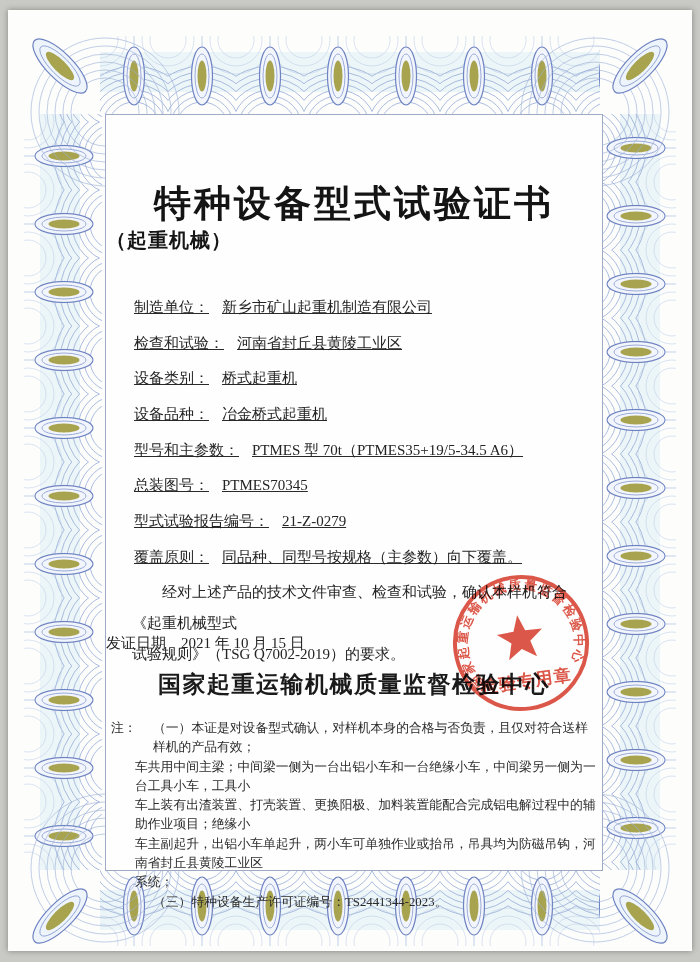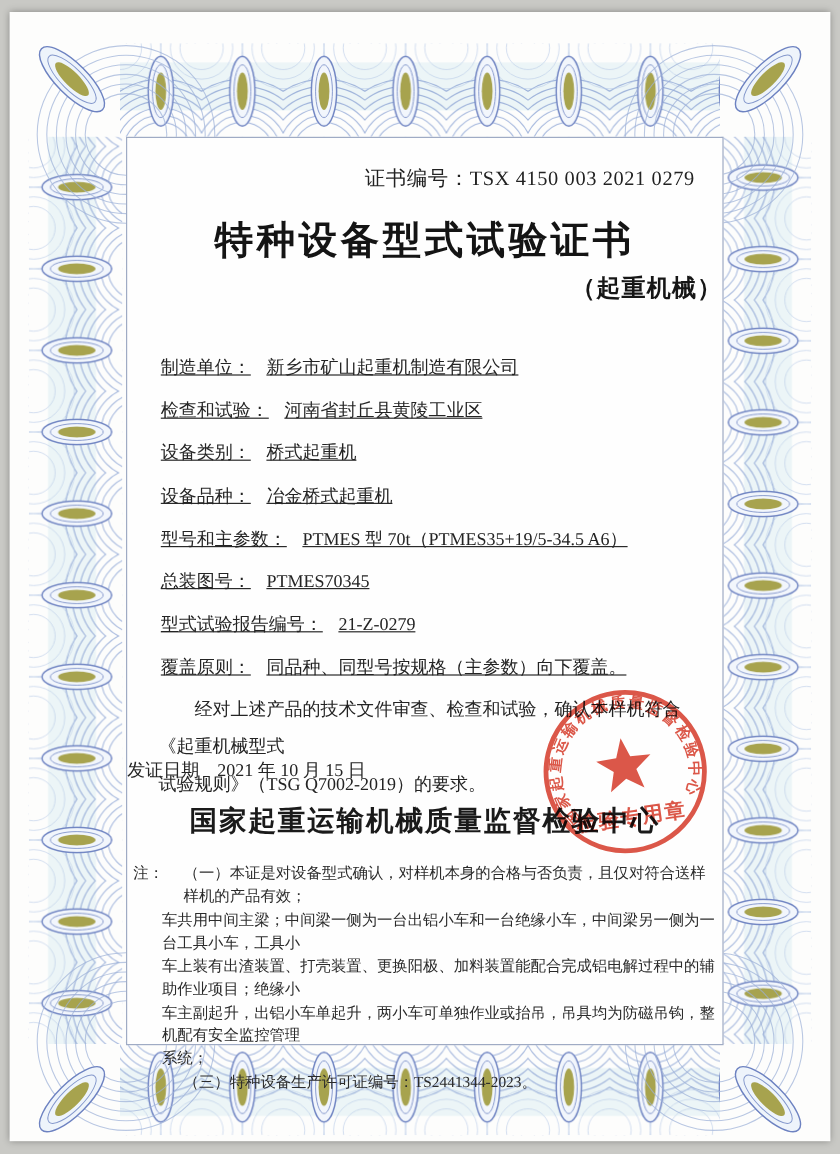--- a/index.html
+++ b/index.html
@@ -19,24 +19,24 @@
     background:#fefefe;border:1.5px solid #9fabc4;box-sizing:border-box;
     z-index:2;
   }
   .cert-number{
     position:absolute;top:22px;left:0;right:0;text-align:right;padding-right:23px;
     font-size:17px;letter-spacing:.5px;color:#222;
   }
   .cert-title{
     position:absolute;top:64px;left:0;right:0;text-align:center;
     font-family:"Liberation Sans","DejaVu Sans",sans-serif;font-weight:700;
-    font-size:32px;letter-spacing:3px;color:#141414;
+    font-size:37px;letter-spacing:3px;color:#141414;
   }
   .cert-subtitle{
-    position:absolute;top:112px;left:0;right:0;text-align:right;
+    position:absolute;top:112px;left:0;right:0;text-align:left;
     font-family:"Liberation Sans","DejaVu Sans",sans-serif;font-weight:700;
     font-size:20px;letter-spacing:1px;color:#161616;
   }
   .fields{position:absolute;top:175px;left:28px;right:16px;text-decoration:underline;}
   .field-row{height:35.7px;line-height:35.7px;font-size:15px;white-space:nowrap;}
   .field-label{color:#242424;}
   .field-value{margin-left:13px;color:#242424;}
   .statement{
     position:absolute;top:462px;left:26px;right:26px;
     font-size:15px;line-height:31px;color:#242424;
@@ -139,21 +139,20 @@
     </g>
   <g transform="translate(52,906) rotate(-135)">
       <use href="#leaf"></use>
     </g>
   <g transform="translate(632,906) rotate(135)">
       <use href="#leaf"></use>
     </g>
 </svg>
 
 <div class="panel">
-  <div class="cert-number">证书编号：TSX 4150 003 2021 0279</div>
   <div class="cert-title">特种设备型式试验证书</div>
   <div class="cert-subtitle">（起重机械）</div>
 
   <div class="fields">
     <div class="field-row">
       <span class="field-label">制造单位：</span><span class="field-value">新乡市矿山起重机制造有限公司</span>
     </div>
     <div class="field-row">
       <span class="field-label">检查和试验：</span><span class="field-value">河南省封丘县黄陵工业区</span>
     </div>
@@ -183,21 +182,21 @@
   </div>
 
   <div class="issue-date">发证日期　2021 年 10 月 15 日</div>
   <div class="authority">国家起重运输机械质量监督检验中心</div>
 
   <div class="notes">
     <span class="prefix">注：</span>
     <div class="note-line item">（一）本证是对设备型式确认，对样机本身的合格与否负责，且仅对符合送样样机的产品有效；</div>
     <div class="note-line cont">车共用中间主梁；中间梁一侧为一台出铝小车和一台绝缘小车，中间梁另一侧为一台工具小车，工具小</div>
     <div class="note-line cont">车上装有出渣装置、打壳装置、更换阳极、加料装置能配合完成铝电解过程中的辅助作业项目；绝缘小</div>
-    <div class="note-line cont">车主副起升，出铝小车单起升，两小车可单独作业或抬吊，吊具均为防磁吊钩，整机配有安全监控管理</div>
+    <div class="note-line cont">车主副起升，出铝小车单起升，两小车可单独作业或抬吊，吊具均为防磁吊钩，河南省封丘县黄陵工业区</div>
     <div class="note-line cont">系统；</div>
     <div class="note-line item">（三）特种设备生产许可证编号：TS2441344-2023。</div>
   </div>
 </div>
 
 <svg class="seal" viewBox="0 0 150 150" aria-hidden="true">
   <circle cx="75" cy="75" r="66" fill="none" stroke="#d8402f" stroke-width="4"></circle>
   <path id="sealArc" d="M 33.6 109.7 A 54 54 0 1 1 116.4 109.7" fill="none"></path>
   <text font-size="12.5" font-weight="700" fill="#d8402f" letter-spacing="2.2">
     <textPath href="#sealArc" startOffset="0">国家起重运输机械质量监督检验中心</textPath>

